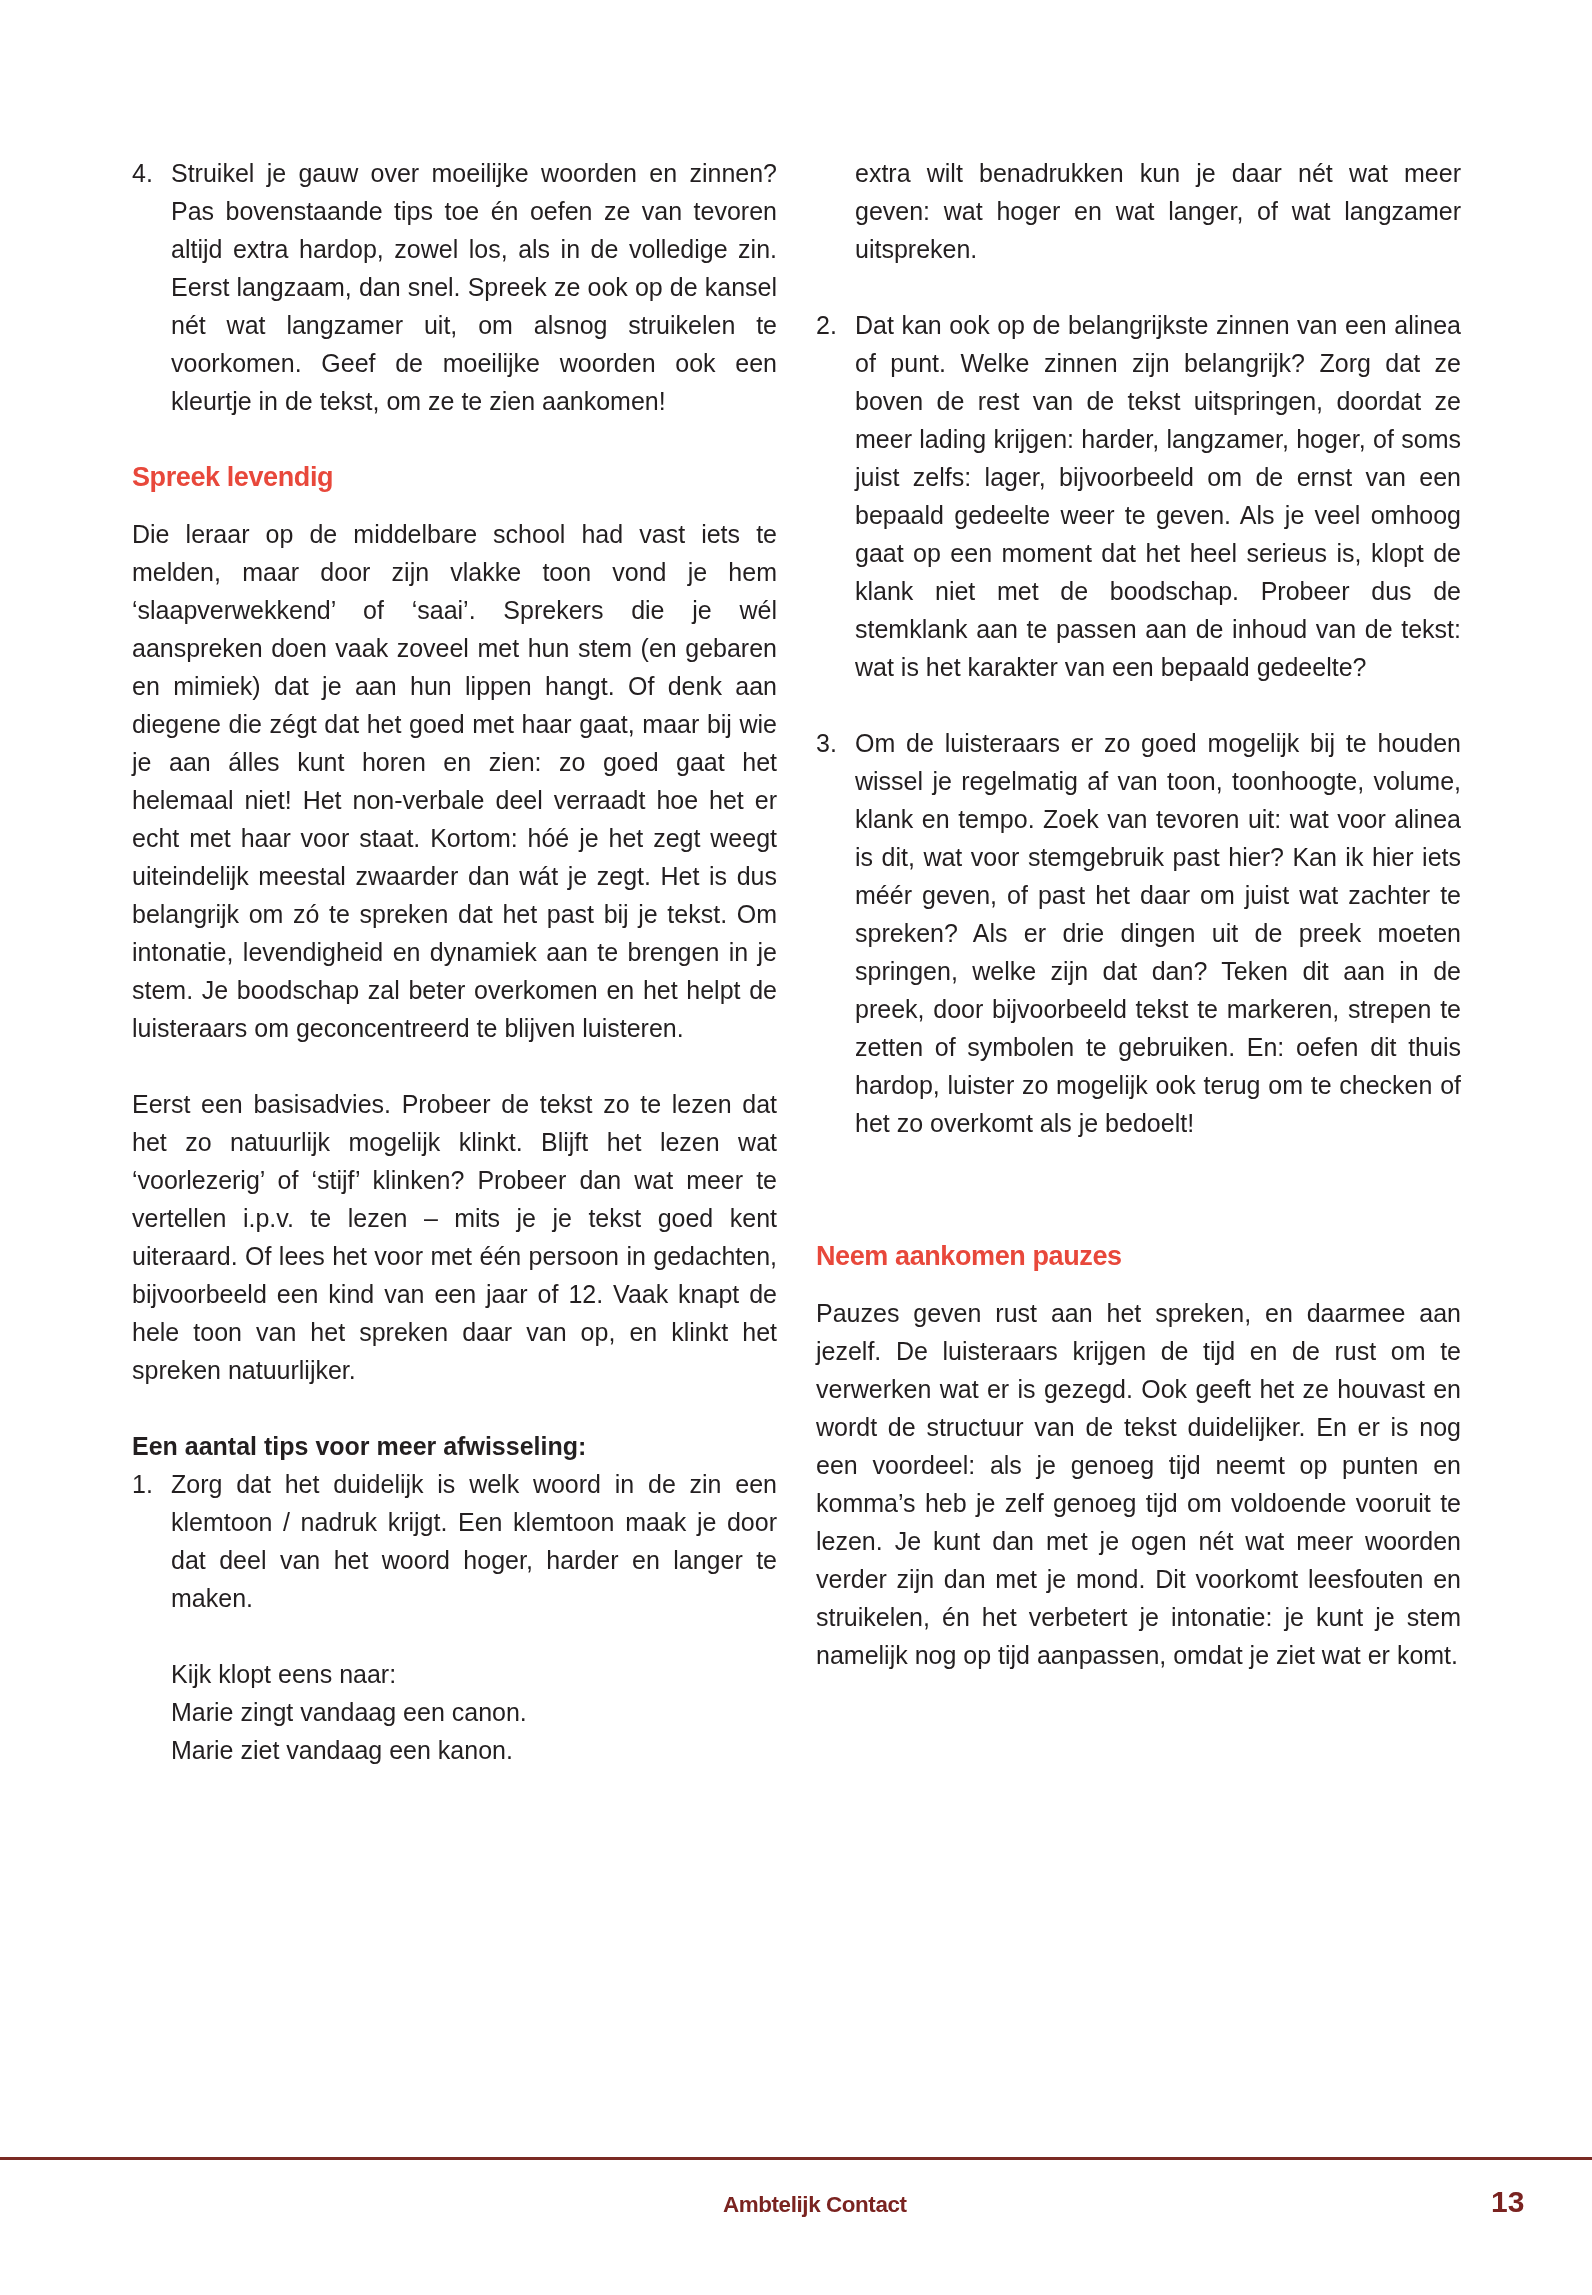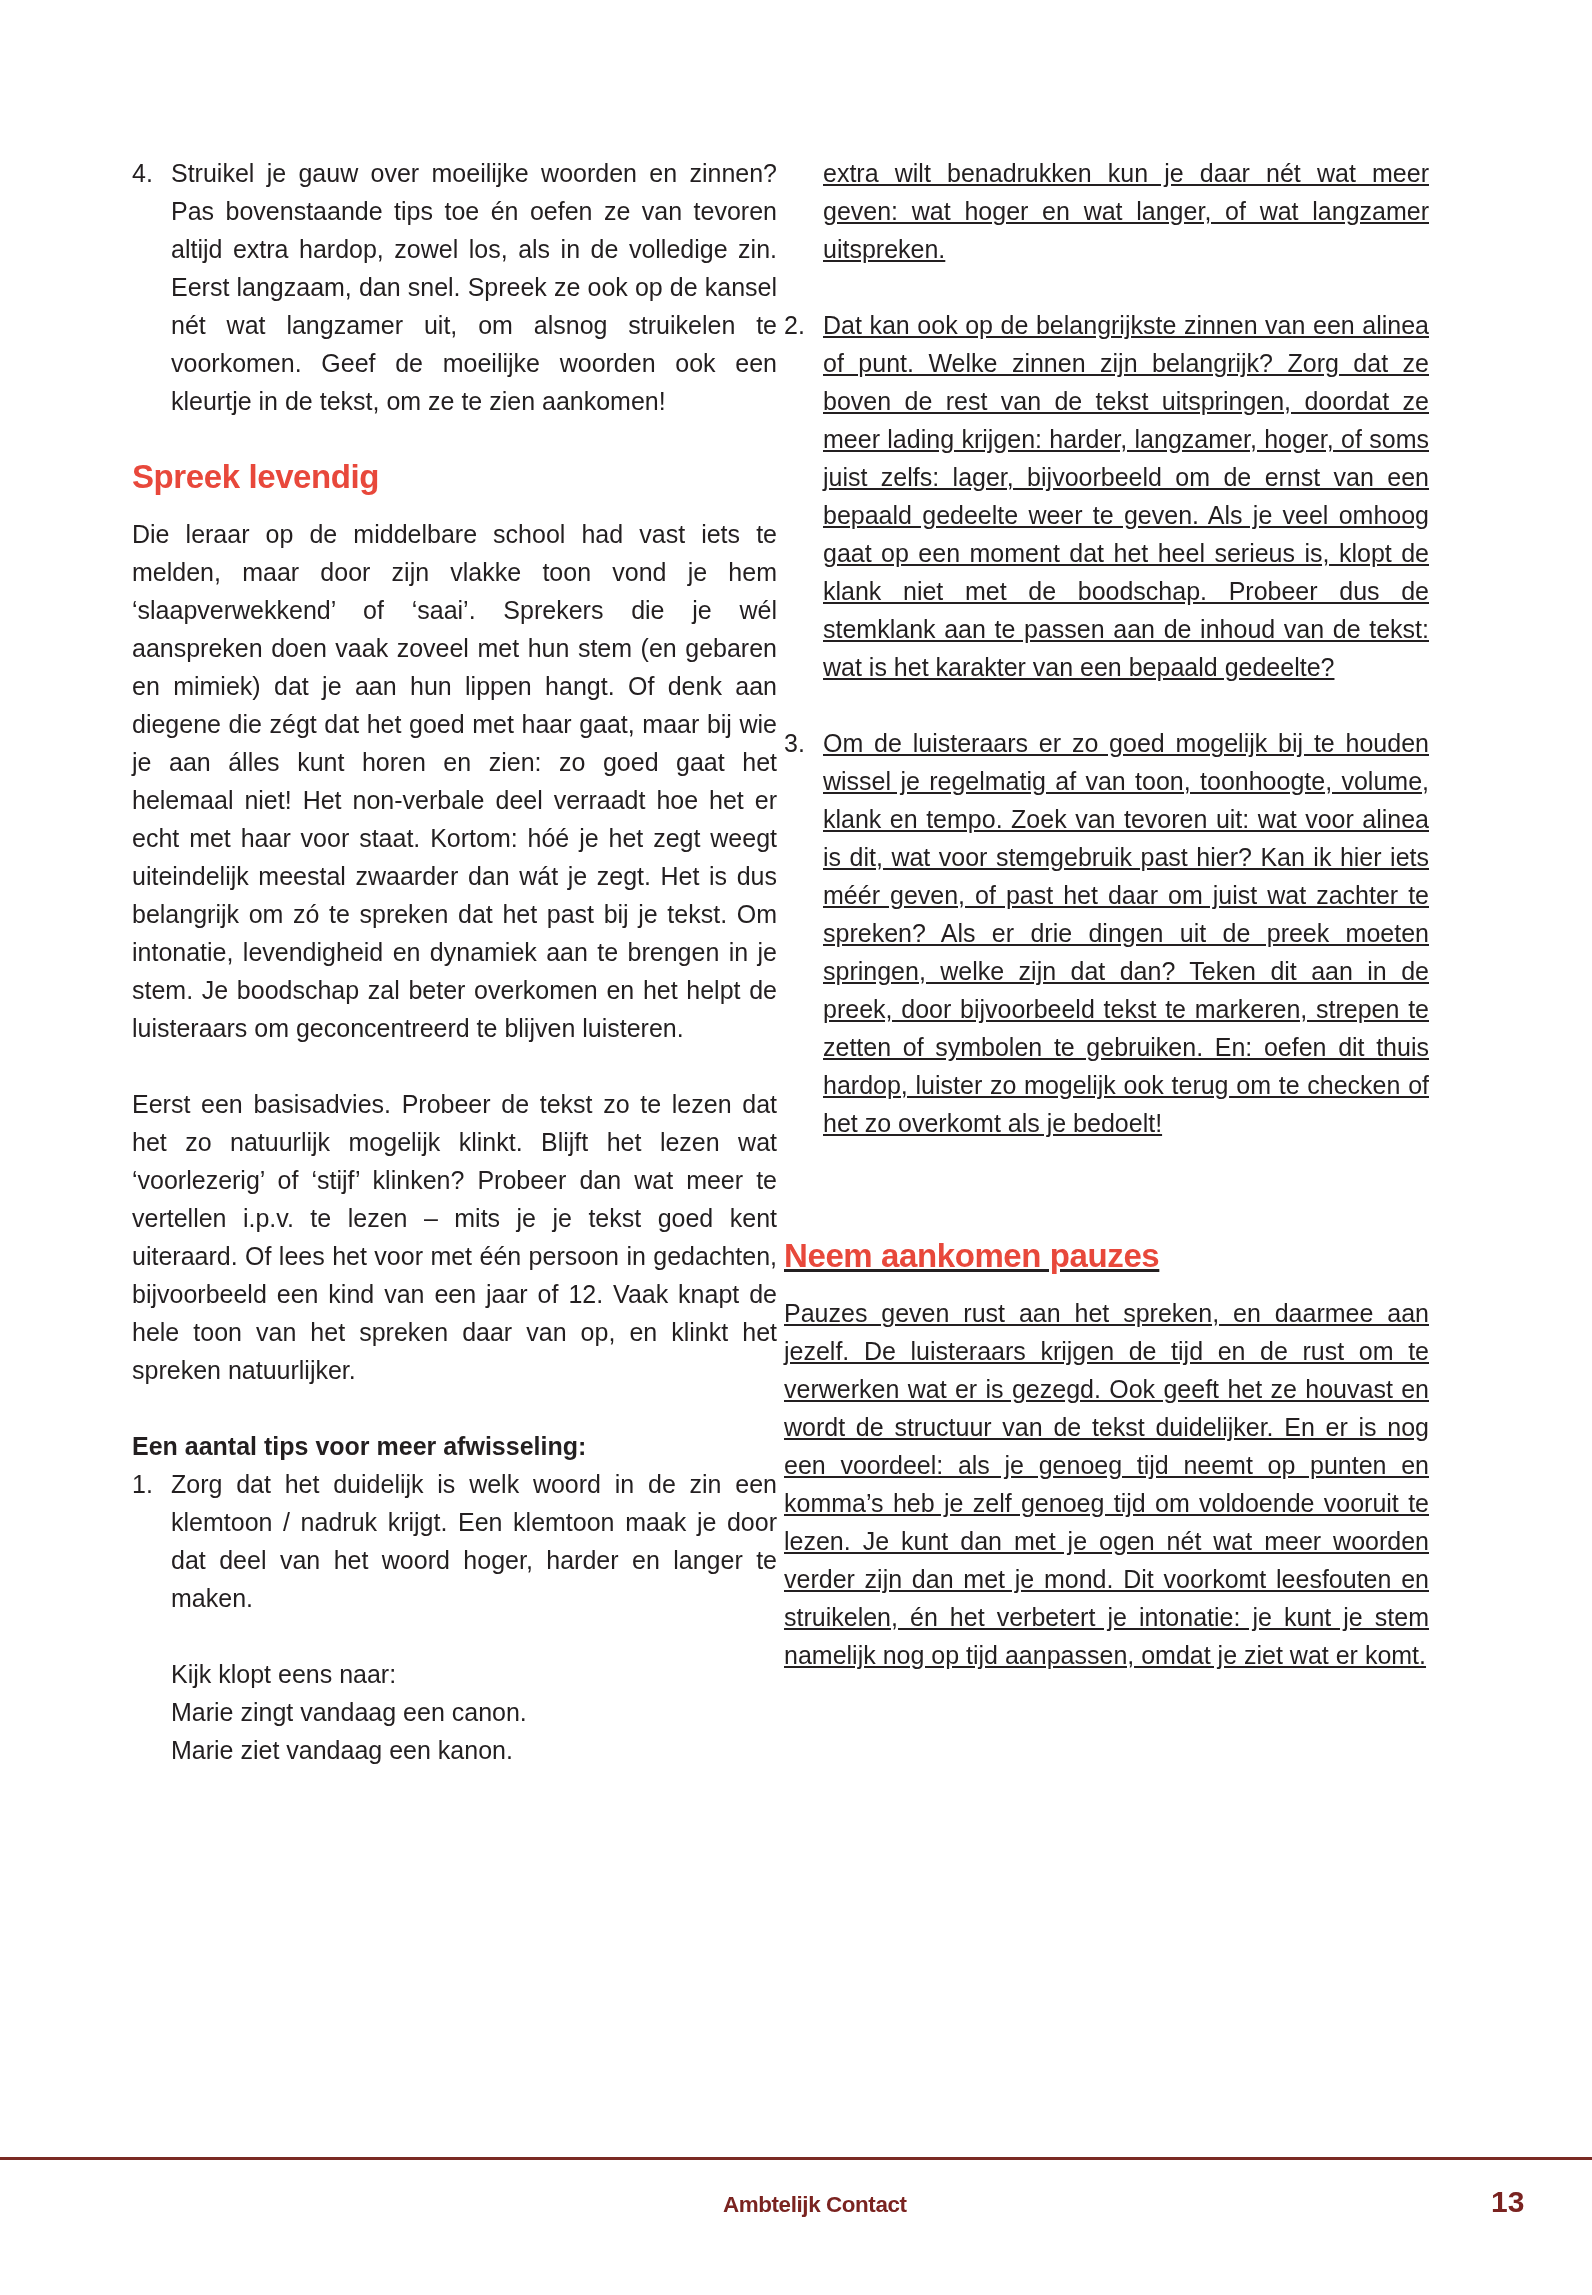--- a/index.html
+++ b/index.html
@@ -1,26 +1,26 @@
 <!DOCTYPE html>
 <html style="font-size:14px"><head>
 <meta charset="utf-8">
 <style>
   html, body { margin: 0; padding: 0; background: #ffffff; }
   body { width: 1592px; height: 2295px; position: relative; overflow: hidden;
          font-family: "Liberation Sans", "DejaVu Sans", sans-serif; color: #231f20; }
   .col { position: absolute; top: 154px; width: 645px; font-size: 25px; line-height: 38px; }
   .col.left { left: 132px; }
-  .col.right { left: 784px; text-decoration: underline; }
+  .col.right { left: 816px; }
   .p { margin: 0 0 38px 0; text-align: justify; hyphens: auto; }
   .p.tight { margin-bottom: 0; font-weight: bold; }
   .li { position: relative; padding-left: 39px; text-align: justify; margin: 0 0 38px 0; }
   .li .num { position: absolute; left: 0; top: 0; }
   .indent { padding-left: 39px; }
-  .h { color: #e8483b; font-weight: bold; font-size: 33px; line-height: 38px; margin: 38px 0 19px 0; letter-spacing: -0.4px; }
+  .h { color: #e8483b; font-weight: bold; font-size: 27px; line-height: 38px; margin: 38px 0 19px 0; letter-spacing: -0.4px; }
   .h.right-h { margin-top: 95px; }
   .line { display: block; }
   .rule { position: absolute; left: 0; top: 2157px; width: 1592px; height: 2.6px; background: #7a2a23; }
   .footer-title { position: absolute; left: 723px; top: 2192px; color: #7a2320; font-weight: bold; font-size: 22.4px; letter-spacing: -0.4px; }
   .page-num { position: absolute; left: 1491px; top: 2185px; color: #7a2320; font-weight: bold; font-size: 30px; }
 </style>
 </head>
 <body>
 
 <div class="col left">

